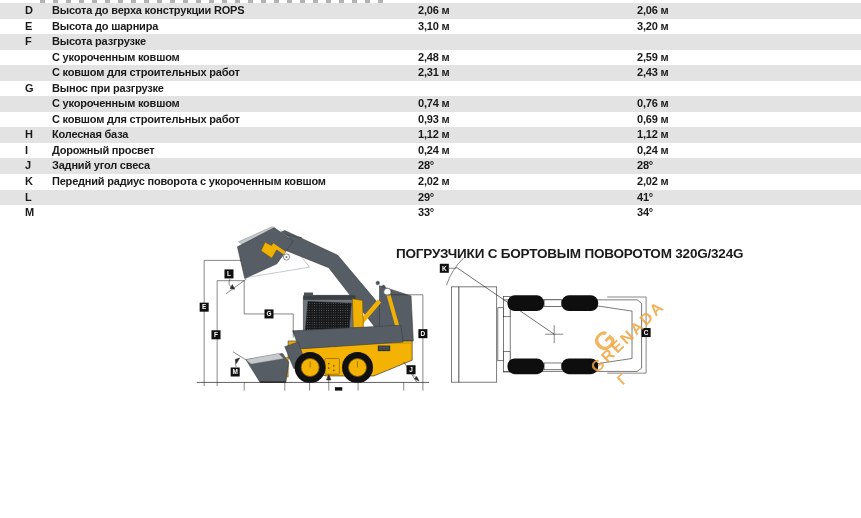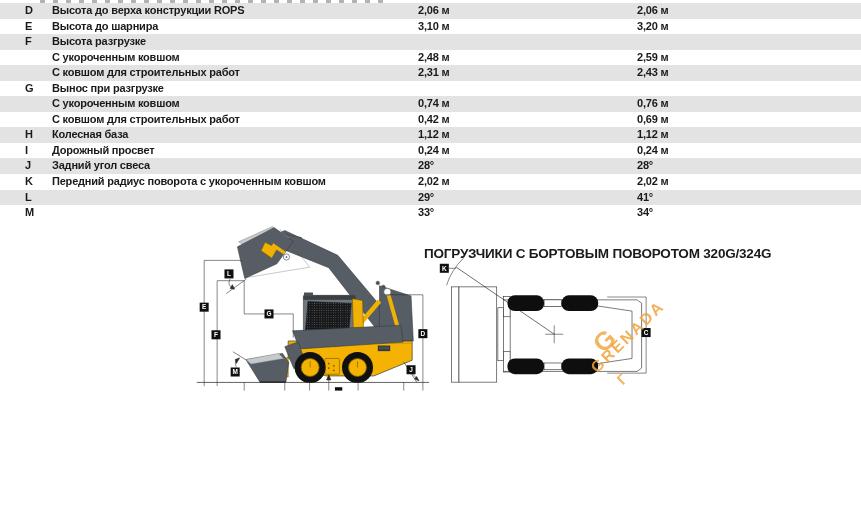--- a/index.html
+++ b/index.html
@@ -16,21 +16,21 @@
     opacity:.45;}
   .trow{position:relative;height:15.55px;font-size:11px;font-weight:700;}
   .trow.shaded{background:#e3e3e3;}
   .trow span{position:absolute;top:1px;white-space:nowrap;letter-spacing:-.2px;}
   .cell-letter{left:25px;}
   .cell-label{left:52px;}
   .cell-v1{left:418px;}
   .cell-v2{left:637px;}
   
   #section-heading{
-    position:absolute;left:424px;top:246px;
+    position:absolute;left:396px;top:246px;
     font-size:13.5px;font-weight:800;letter-spacing:-.2px;white-space:nowrap;
   }
   
   #diagram-svg{position:absolute;left:0;top:226px;}
   .dimline{stroke:#2b2b2b;stroke-width:1;fill:none;}
   .thin{stroke:#2b2b2b;stroke-width:1.1;fill:#fff;}
   .lblbox{fill:#0f0f0f;}
   .lbltxt{fill:#fff;font-size:11.5px;font-weight:700;text-anchor:middle;
     font-family:"Liberation Sans",sans-serif;}
   .wm{font-weight:700;font-family:"Liberation Sans",sans-serif;}
@@ -79,21 +79,21 @@
     </div>
     <div class="trow shaded">
       <span class="cell-letter"></span>
       <span class="cell-label">С укороченным ковшом</span>
       <span class="cell-v1">0,74 м</span>
       <span class="cell-v2">0,76 м</span>
     </div>
     <div class="trow">
       <span class="cell-letter"></span>
       <span class="cell-label">С ковшом для строительных работ</span>
-      <span class="cell-v1">0,42 м</span>
+      <span class="cell-v1">0,93 м</span>
       <span class="cell-v2">0,69 м</span>
     </div>
     <div class="trow shaded">
       <span class="cell-letter">H</span>
       <span class="cell-label">Колесная база</span>
       <span class="cell-v1">1,12 м</span>
       <span class="cell-v2">1,12 м</span>
     </div>
     <div class="trow">
       <span class="cell-letter">I</span>

